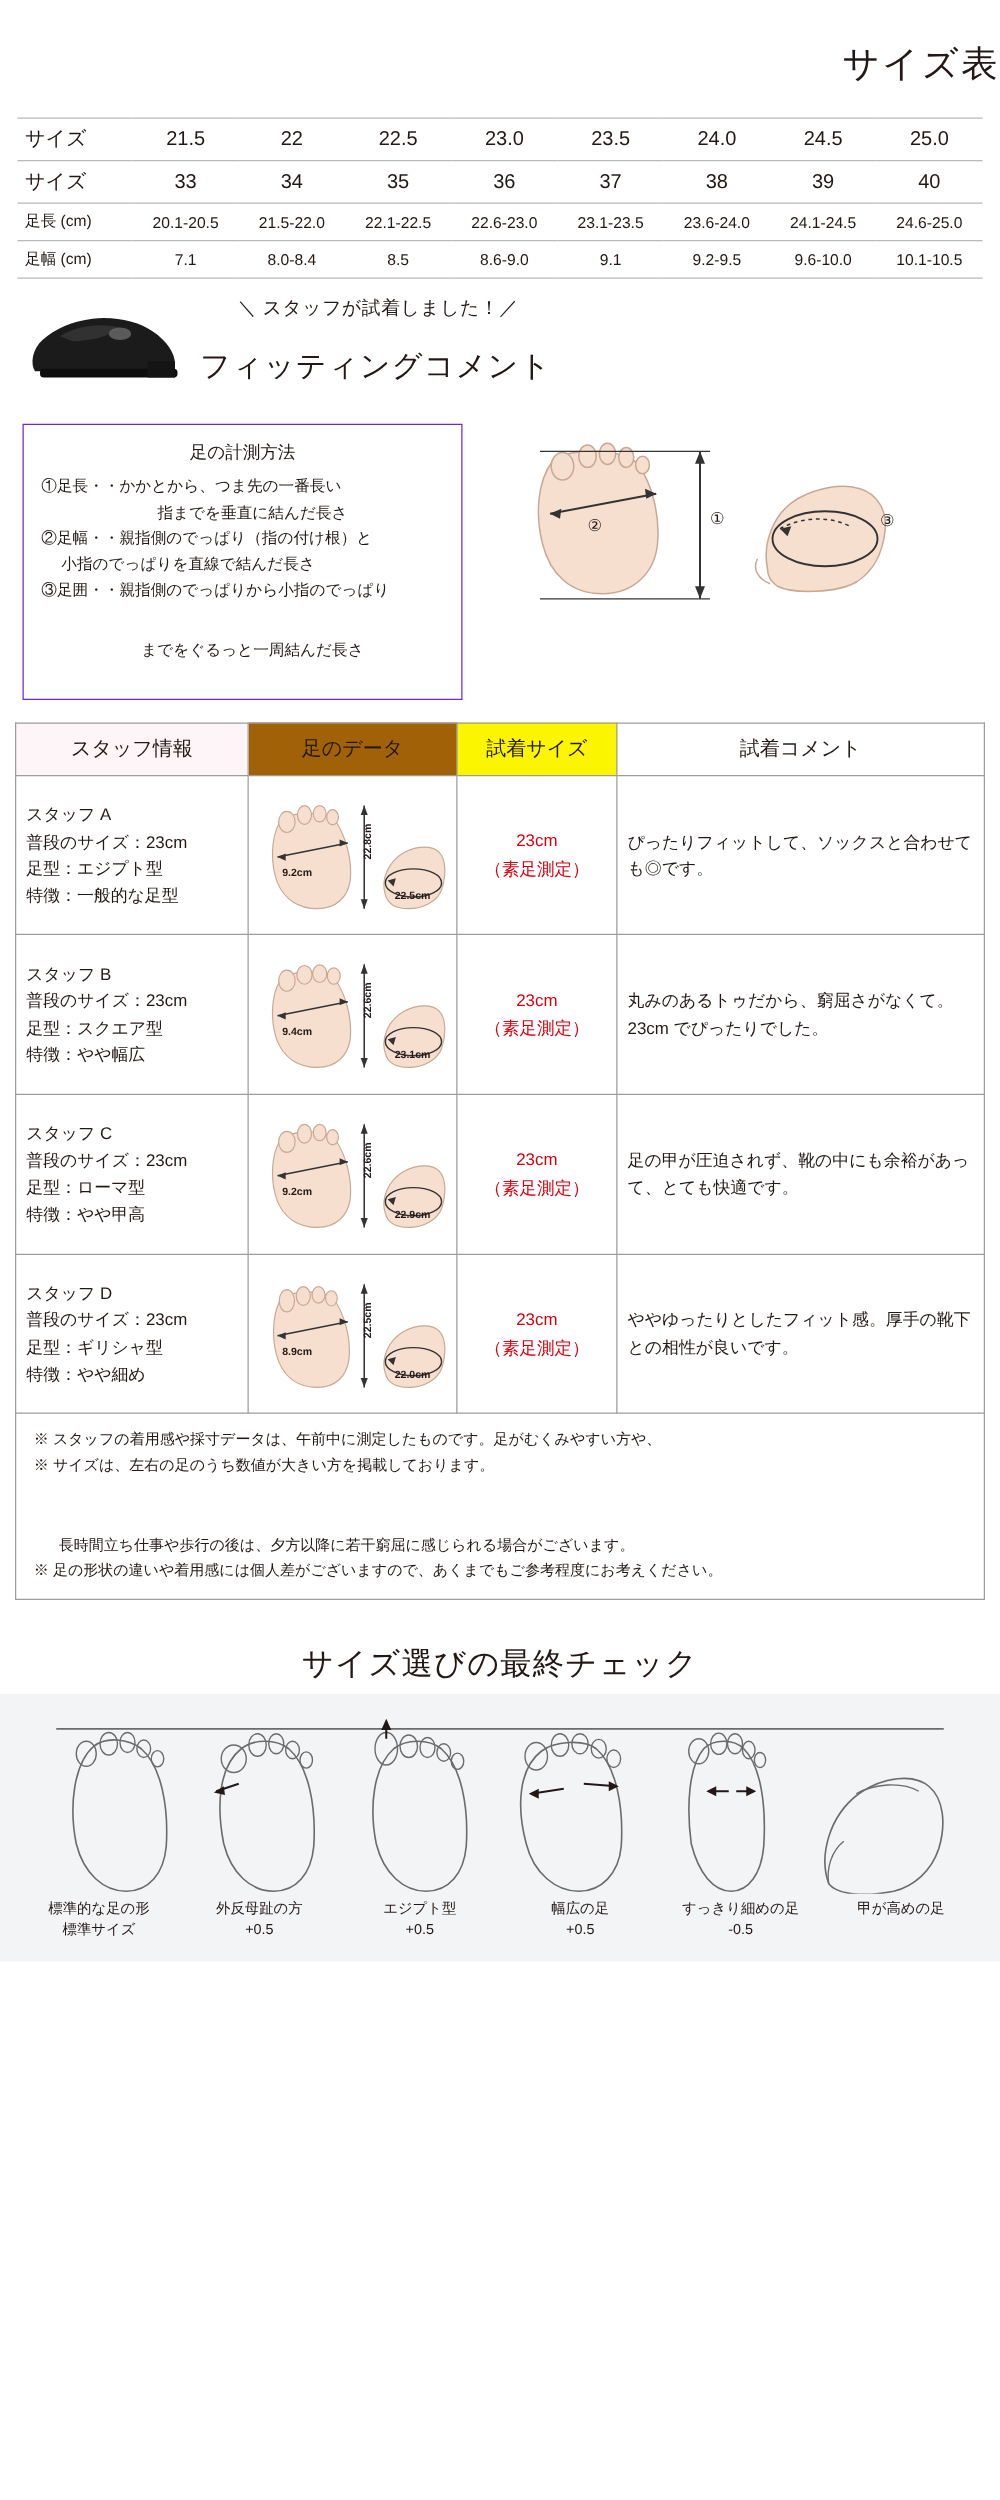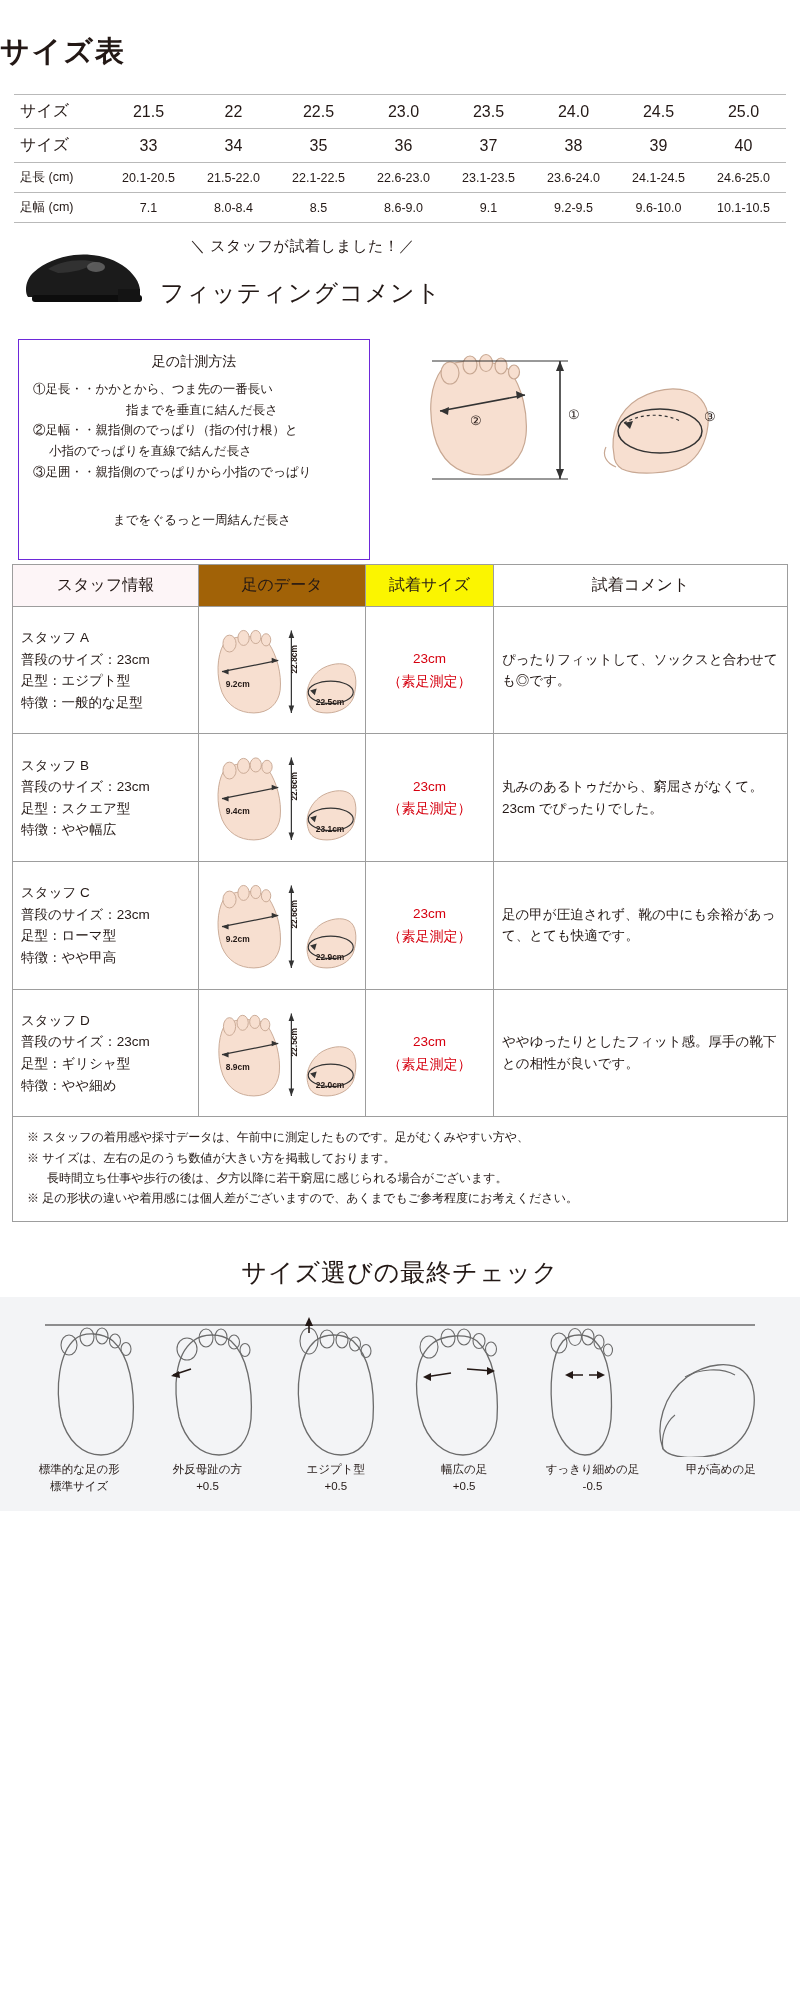--- a/index.html
+++ b/index.html
@@ -7,26 +7,26 @@
     margin: 0; padding: 0;
     width: 800px;
     background: #ffffff;
     font-family: "Liberation Sans", sans-serif;
     color: #231815;
   }
   .page { width: 800px; min-height: 2000px; position: relative; padding: 0; }
 
   
   .main-title {
-    text-align: left;
+    text-align: right;
     font-size: 29px;
     letter-spacing: 2px;
     padding-top: 32px;
     padding-bottom: 22px;
-    font-weight: bold;
+    font-weight: normal;
     margin: 0;
   }
 
   
   .size-table-wrap { padding: 0 14px; }
   table.size-table {
     width: 100%;
     border-collapse: collapse;
     font-size: 14.5px;
   }
@@ -91,21 +91,21 @@
     text-align: center;
     font-size: 14px;
     margin-bottom: 6px;
   }
   .measure-box .mb-item { text-indent: 0; }
   .measure-box .mb-cont { padding-left: 16px; }
 
   .foot-diagram { width: 380px; height: 170px; }
 
   
-  .staff-wrap { padding: 0 12px; margin-top: 4px; }
+  .staff-wrap { padding: 0 12px; margin-top: 18px; }
   table.staff-table {
     width: 100%;
     border-collapse: collapse;
     border: 1px solid #9d9d9d;
   }
   table.staff-table th {
     border: 1px solid #9d9d9d;
     font-weight: normal;
     font-size: 16px;
     padding: 10px 4px;
@@ -130,21 +130,21 @@
 
   .notes {
     border: 1px solid #9d9d9d;
     border-top: none;
     margin: 0 12px;
     padding: 10px 14px 12px 14px;
     font-size: 12px;
     line-height: 1.7;
   }
   .notes div { white-space: pre-wrap; }
-  .notes .ind { padding-left: 20px; }
+  .notes .ind { padding-left: 20px; margin-top: 44px; }
 
   
   .final-title {
     text-align: center;
     font-size: 25px;
     margin-top: 34px;
     margin-bottom: 8px;
     letter-spacing: 1px;
   }
   .final-band {

